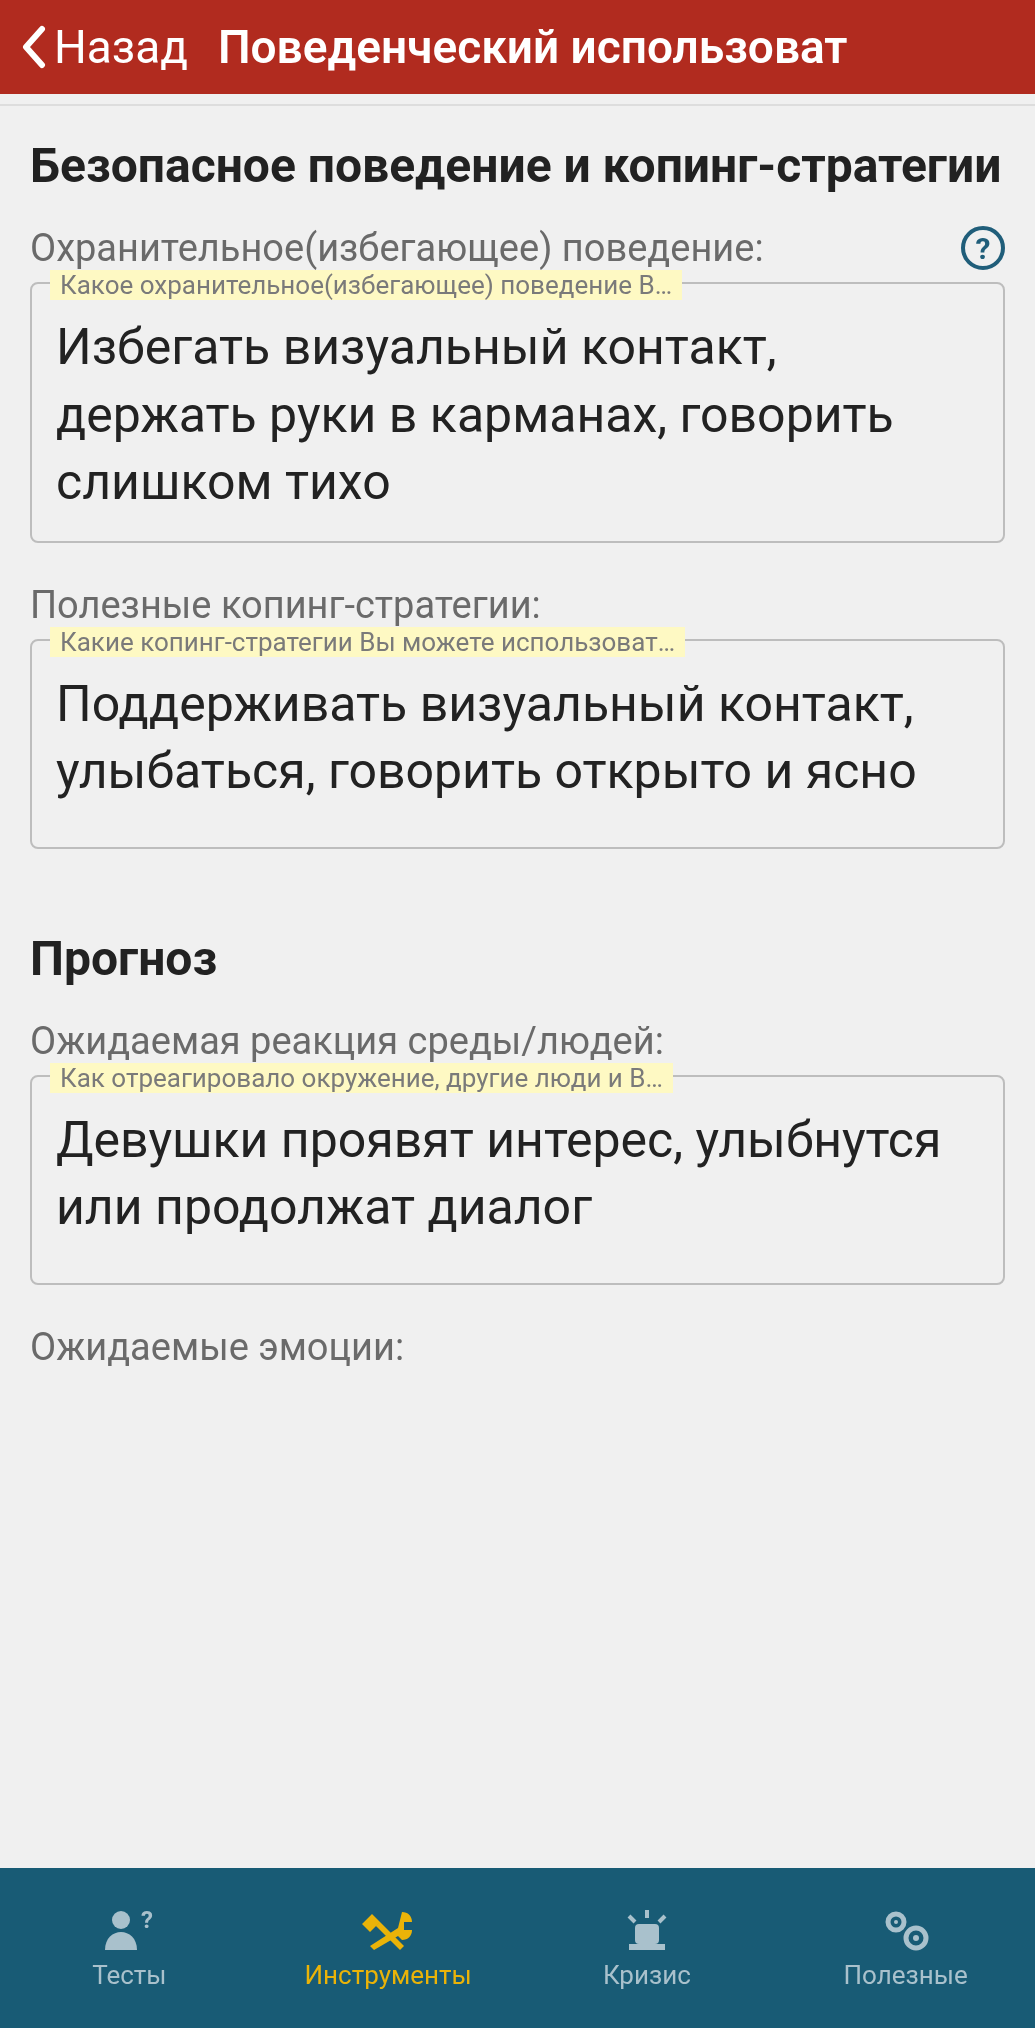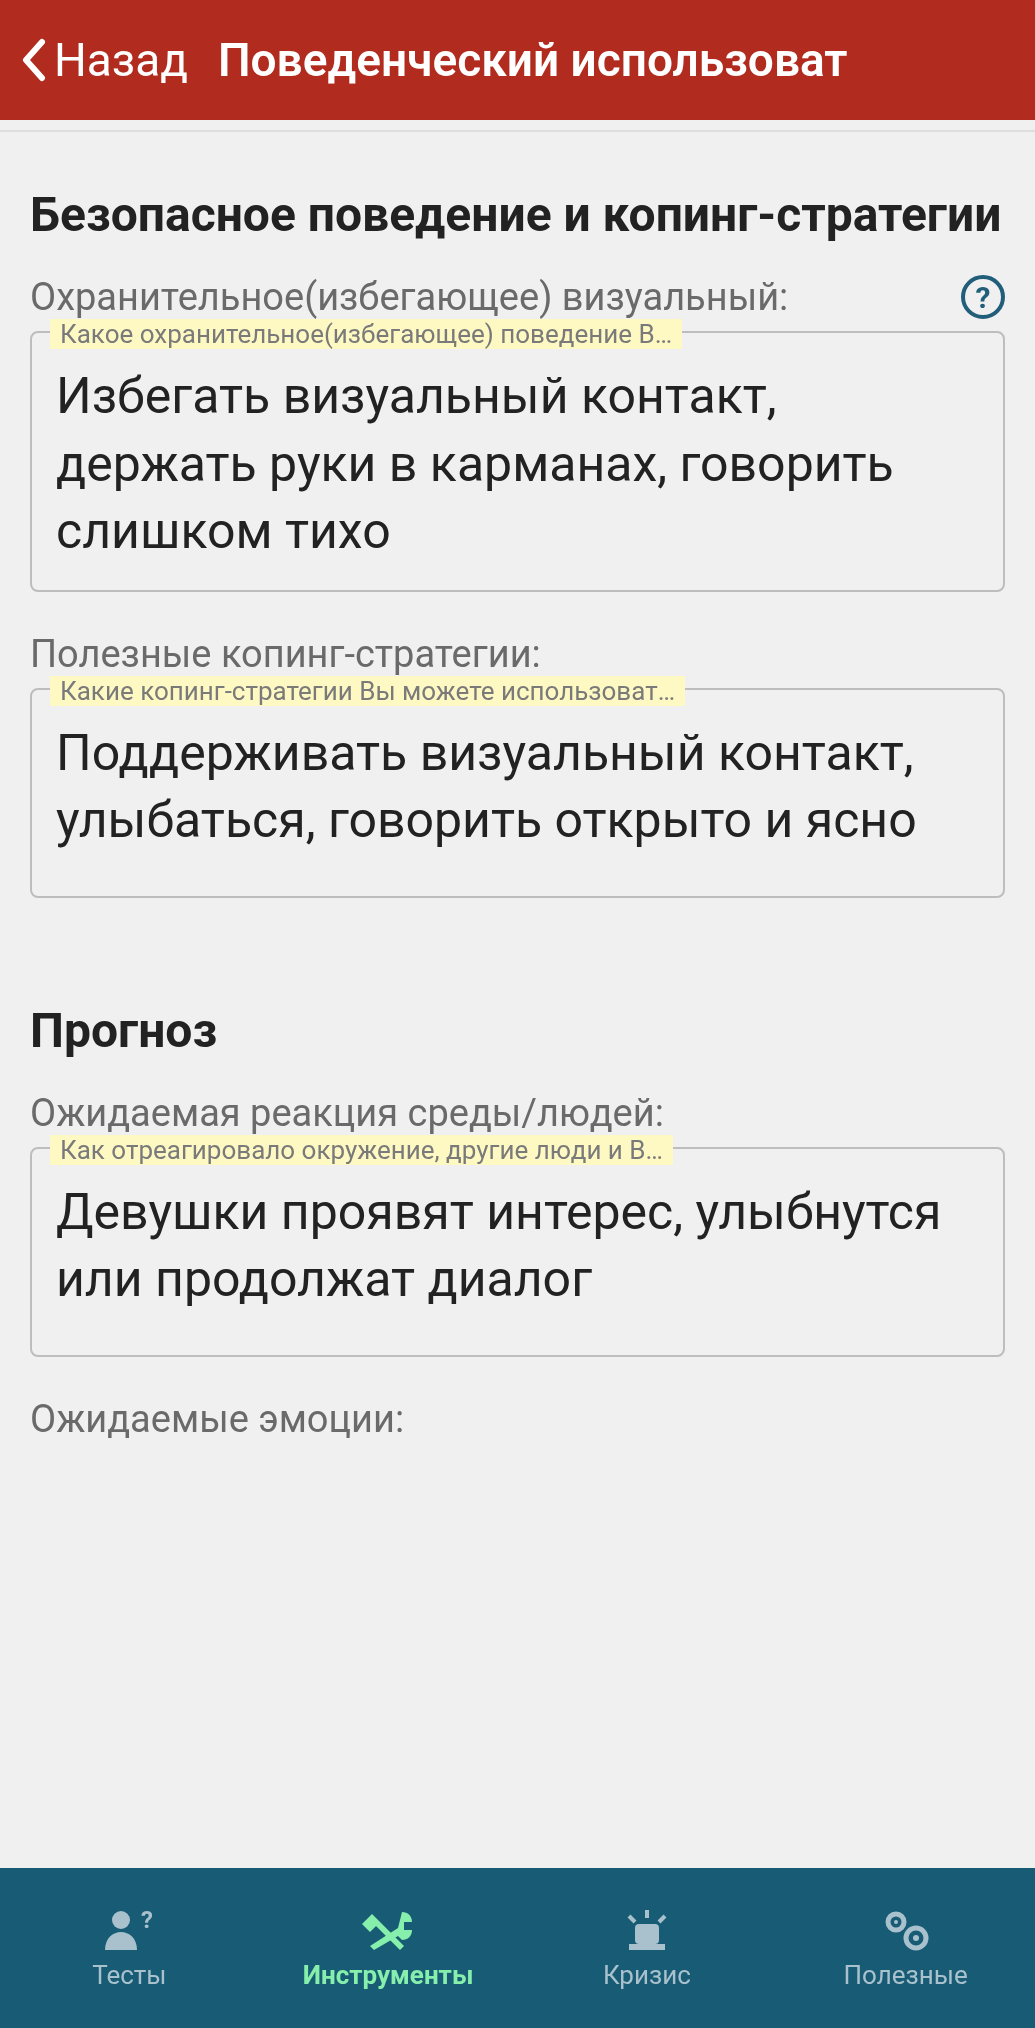--- a/index.html
+++ b/index.html
@@ -14,21 +14,21 @@
     overflow: hidden;
   }
 
   
   .header {
     background: #b12b1f;
     color: #fff;
     display: flex;
     align-items: center;
     padding: 0 20px;
-    height: 120px;
+    height: 94px;
     flex-shrink: 0;
   }
   .back-btn {
     display: flex;
     align-items: center;
     font-size: 46px;
     color: #fff;
     cursor: pointer;
     margin-right: 30px;
   }
@@ -41,21 +41,20 @@
   }
 
   
   .content {
     flex: 1;
     overflow: hidden;
     padding: 10px 0 0 0;
   }
   .section {
     padding: 30px 30px 10px 30px;
-    margin-top: 23px;
   }
   .section-title {
     font-size: 48px;
     font-weight: 700;
     color: #222;
     line-height: 1.25;
     margin-bottom: 30px;
   }
 
   .field-block { margin-bottom: 40px; }
@@ -123,21 +122,21 @@
   }
   .nav-item {
     display: flex;
     flex-direction: column;
     align-items: center;
     justify-content: center;
     color: #a9c1cc;
     flex: 1;
     cursor: pointer;
   }
-  .nav-item.active { color: #86efac; font-weight: bold; }
+  .nav-item.active { color: #eab308; }
   .nav-item svg { margin-bottom: 6px; }
   .nav-label { font-size: 26px; }
 
   .divider {
     height: 2px;
     background: #ddd;
     margin: 0 0 0 0;
   }
 </style>
 </head>
@@ -154,21 +153,21 @@
 </div>
 
 <div class="content">
   <div class="divider"></div>
 
   <div class="section">
     <h2 class="section-title">Безопасное поведение и копинг-стратегии</h2>
 
     <div class="field-block">
       <div class="field-label-row">
-        <div class="field-label">Охранительное(избегающее) визуальный:</div>
+        <div class="field-label">Охранительное(избегающее) поведение:</div>
         <div class="help-icon">
           <span>?</span>
         </div>
       </div>
       <div class="textbox">
         <div class="textbox-legend">Какое охранительное(избегающее) поведение В…</div>
         <div class="textbox-content">Избегать визуальный контакт, держать руки в карманах, говорить слишком тихо</div>
       </div>
     </div>
 

